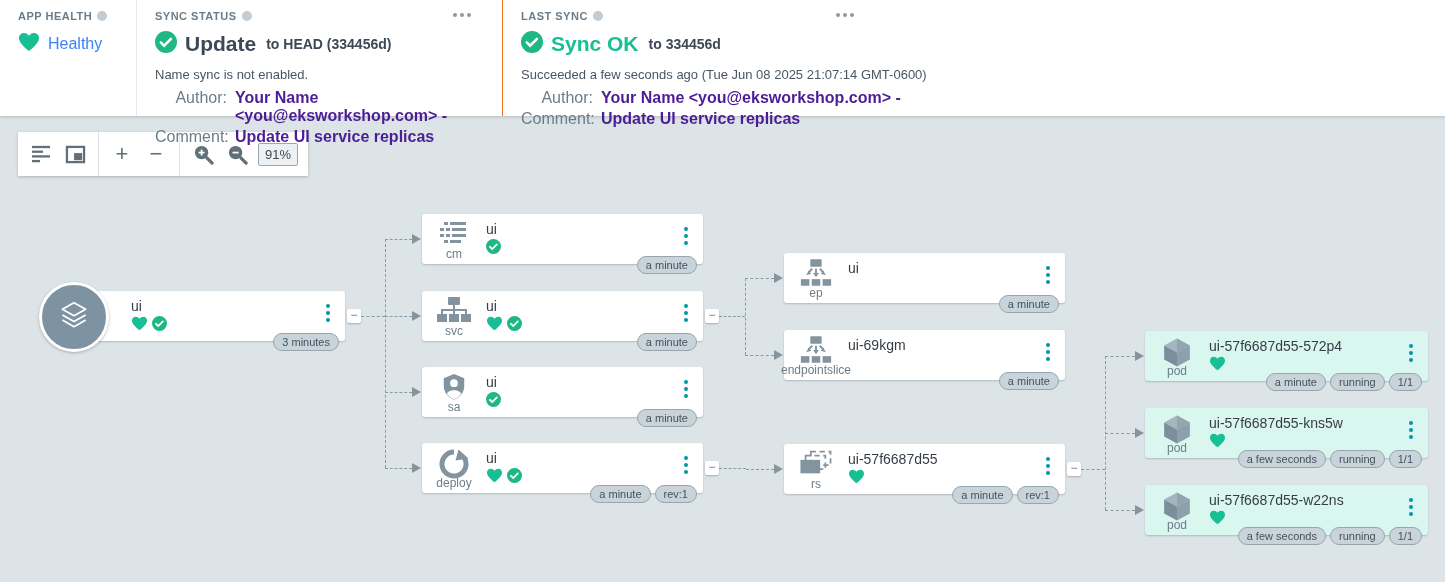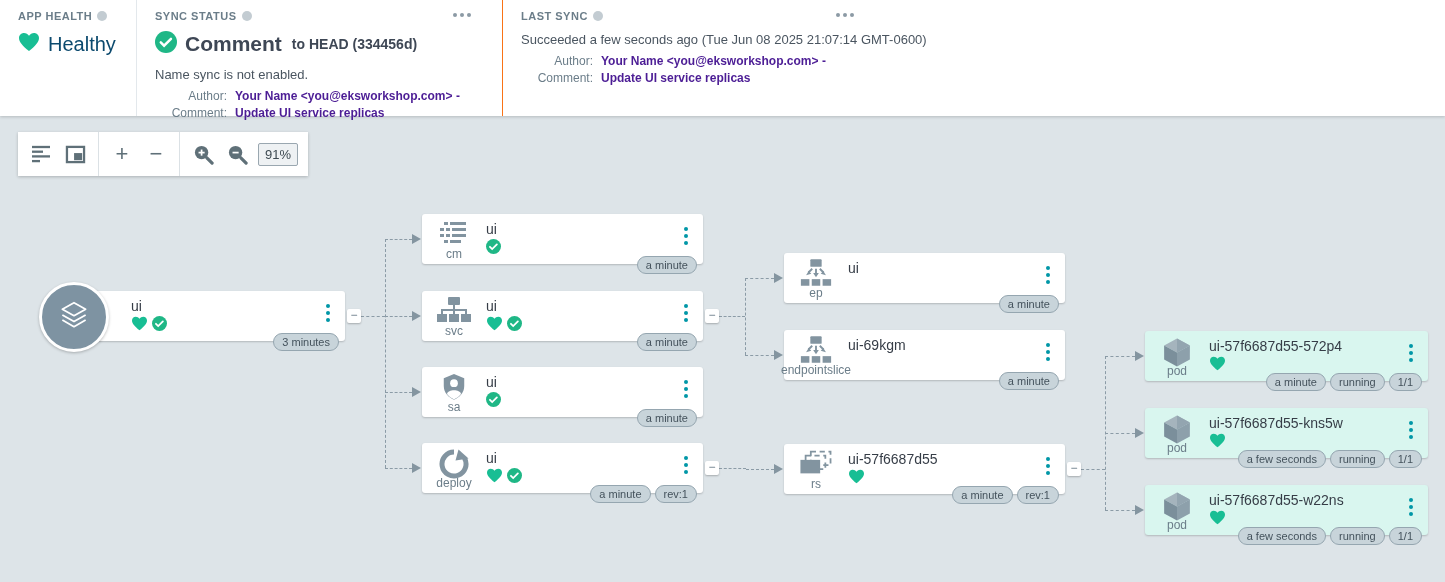--- a/index.html
+++ b/index.html
@@ -12,24 +12,24 @@
   .hsec2{width:366px;border-right:1px solid #f97316;}
   .hsec3{flex:1;}
   .hlabel{font-size:11px;font-weight:bold;letter-spacing:.5px;color:#6b7d89;
     display:flex;align-items:center;gap:5px;}
   .qmark{width:10px;height:10px;border-radius:50%;background:#c3ccd2;display:inline-block;}
   .statusrow{display:flex;align-items:center;gap:8px;margin-top:9px;}
   .bigstatus{font-size:21px;font-weight:bold;color:#3e4755;}
   .bigstatus.green{color:#18be94;}
   .statustarget{font-size:14px;font-weight:bold;color:#3e4755;margin-left:2px;}
   .healthyrow{display:flex;align-items:center;gap:8px;margin-top:10px;}
-  .healthytext{font-size:20px;color:#0c4a6e;}
+  .healthytext{font-size:16px;color:#3b82f6;}
   .hdetail{font-size:13px;color:#4a5560;margin-top:10px;}
   .metagrid{display:grid;grid-template-columns:72px auto;column-gap:8px;row-gap:3px;
-    font-size:12px;margin-top:7px;}
+    font-size:16px;margin-top:7px;}
   .metagrid .ml{color:#6b7d89;text-align:right;}
   .metagrid .mv{color:#4c1d95;font-weight:bold;}
   .ellipsis{position:absolute;top:10px;display:flex;gap:3px;cursor:pointer;padding:3px;}
   .ellipsis i{width:4px;height:4px;border-radius:50%;background:#8c9aa5;display:block;}
   .ell2{right:28px;}
   .ell3{left:330px;}
   
   .graph{position:relative;width:1445px;height:447px;background:#dde4e8;}
   .toolbar{position:absolute;left:18px;top:16px;height:44px;background:#fff;
     box-shadow:0 1px 3px rgba(0,0,0,.22);display:flex;align-items:center;z-index:3;}
@@ -94,21 +94,21 @@
         <i></i>
         <i></i>
       </div>
     <div class="statusrow">
       <span>
         <svg width="22" height="22" viewBox="0 0 16 16">
             <circle cx="8" cy="8" r="8" fill="#1fb786"></circle>
             <path d="M4.2 8.3l2.4 2.4 5-5" stroke="#fff" stroke-width="1.8" fill="none" stroke-linecap="round"></path>
           </svg>
       </span>
-      <span class="bigstatus">Comment</span>
+      <span class="bigstatus">Update</span>
       <span class="statustarget">to HEAD (334456d)</span>
     </div>
     <div class="hdetail">Name sync is not enabled.</div>
     <div class="metagrid">
       <span class="ml">Author:</span>
       <span class="mv">Your Name &lt;you@eksworkshop.com&gt; -</span>
       <span class="ml">Comment:</span>
       <span class="mv">Update UI service replicas</span>
     </div>
   </div>
@@ -116,20 +116,30 @@
   <div class="hsec hsec3">
     <div class="hlabel">
       <span>LAST SYNC</span>
       <span class="qmark"></span>
     </div>
     <div class="ellipsis ell3">
         <i></i>
         <i></i>
         <i></i>
       </div>
+    <div class="statusrow">
+      <span>
+        <svg width="22" height="22" viewBox="0 0 16 16">
+            <circle cx="8" cy="8" r="8" fill="#1fb786"></circle>
+            <path d="M4.2 8.3l2.4 2.4 5-5" stroke="#fff" stroke-width="1.8" fill="none" stroke-linecap="round"></path>
+          </svg>
+      </span>
+      <span class="bigstatus green">Sync OK</span>
+      <span class="statustarget">to 334456d</span>
+    </div>
     <div class="hdetail">Succeeded a few seconds ago (Tue Jun 08 2025 21:07:14 GMT-0600)</div>
     <div class="metagrid">
       <span class="ml">Author:</span>
       <span class="mv">Your Name &lt;you@eksworkshop.com&gt; -</span>
       <span class="ml">Comment:</span>
       <span class="mv">Update UI service replicas</span>
     </div>
   </div>
 </div>
 

